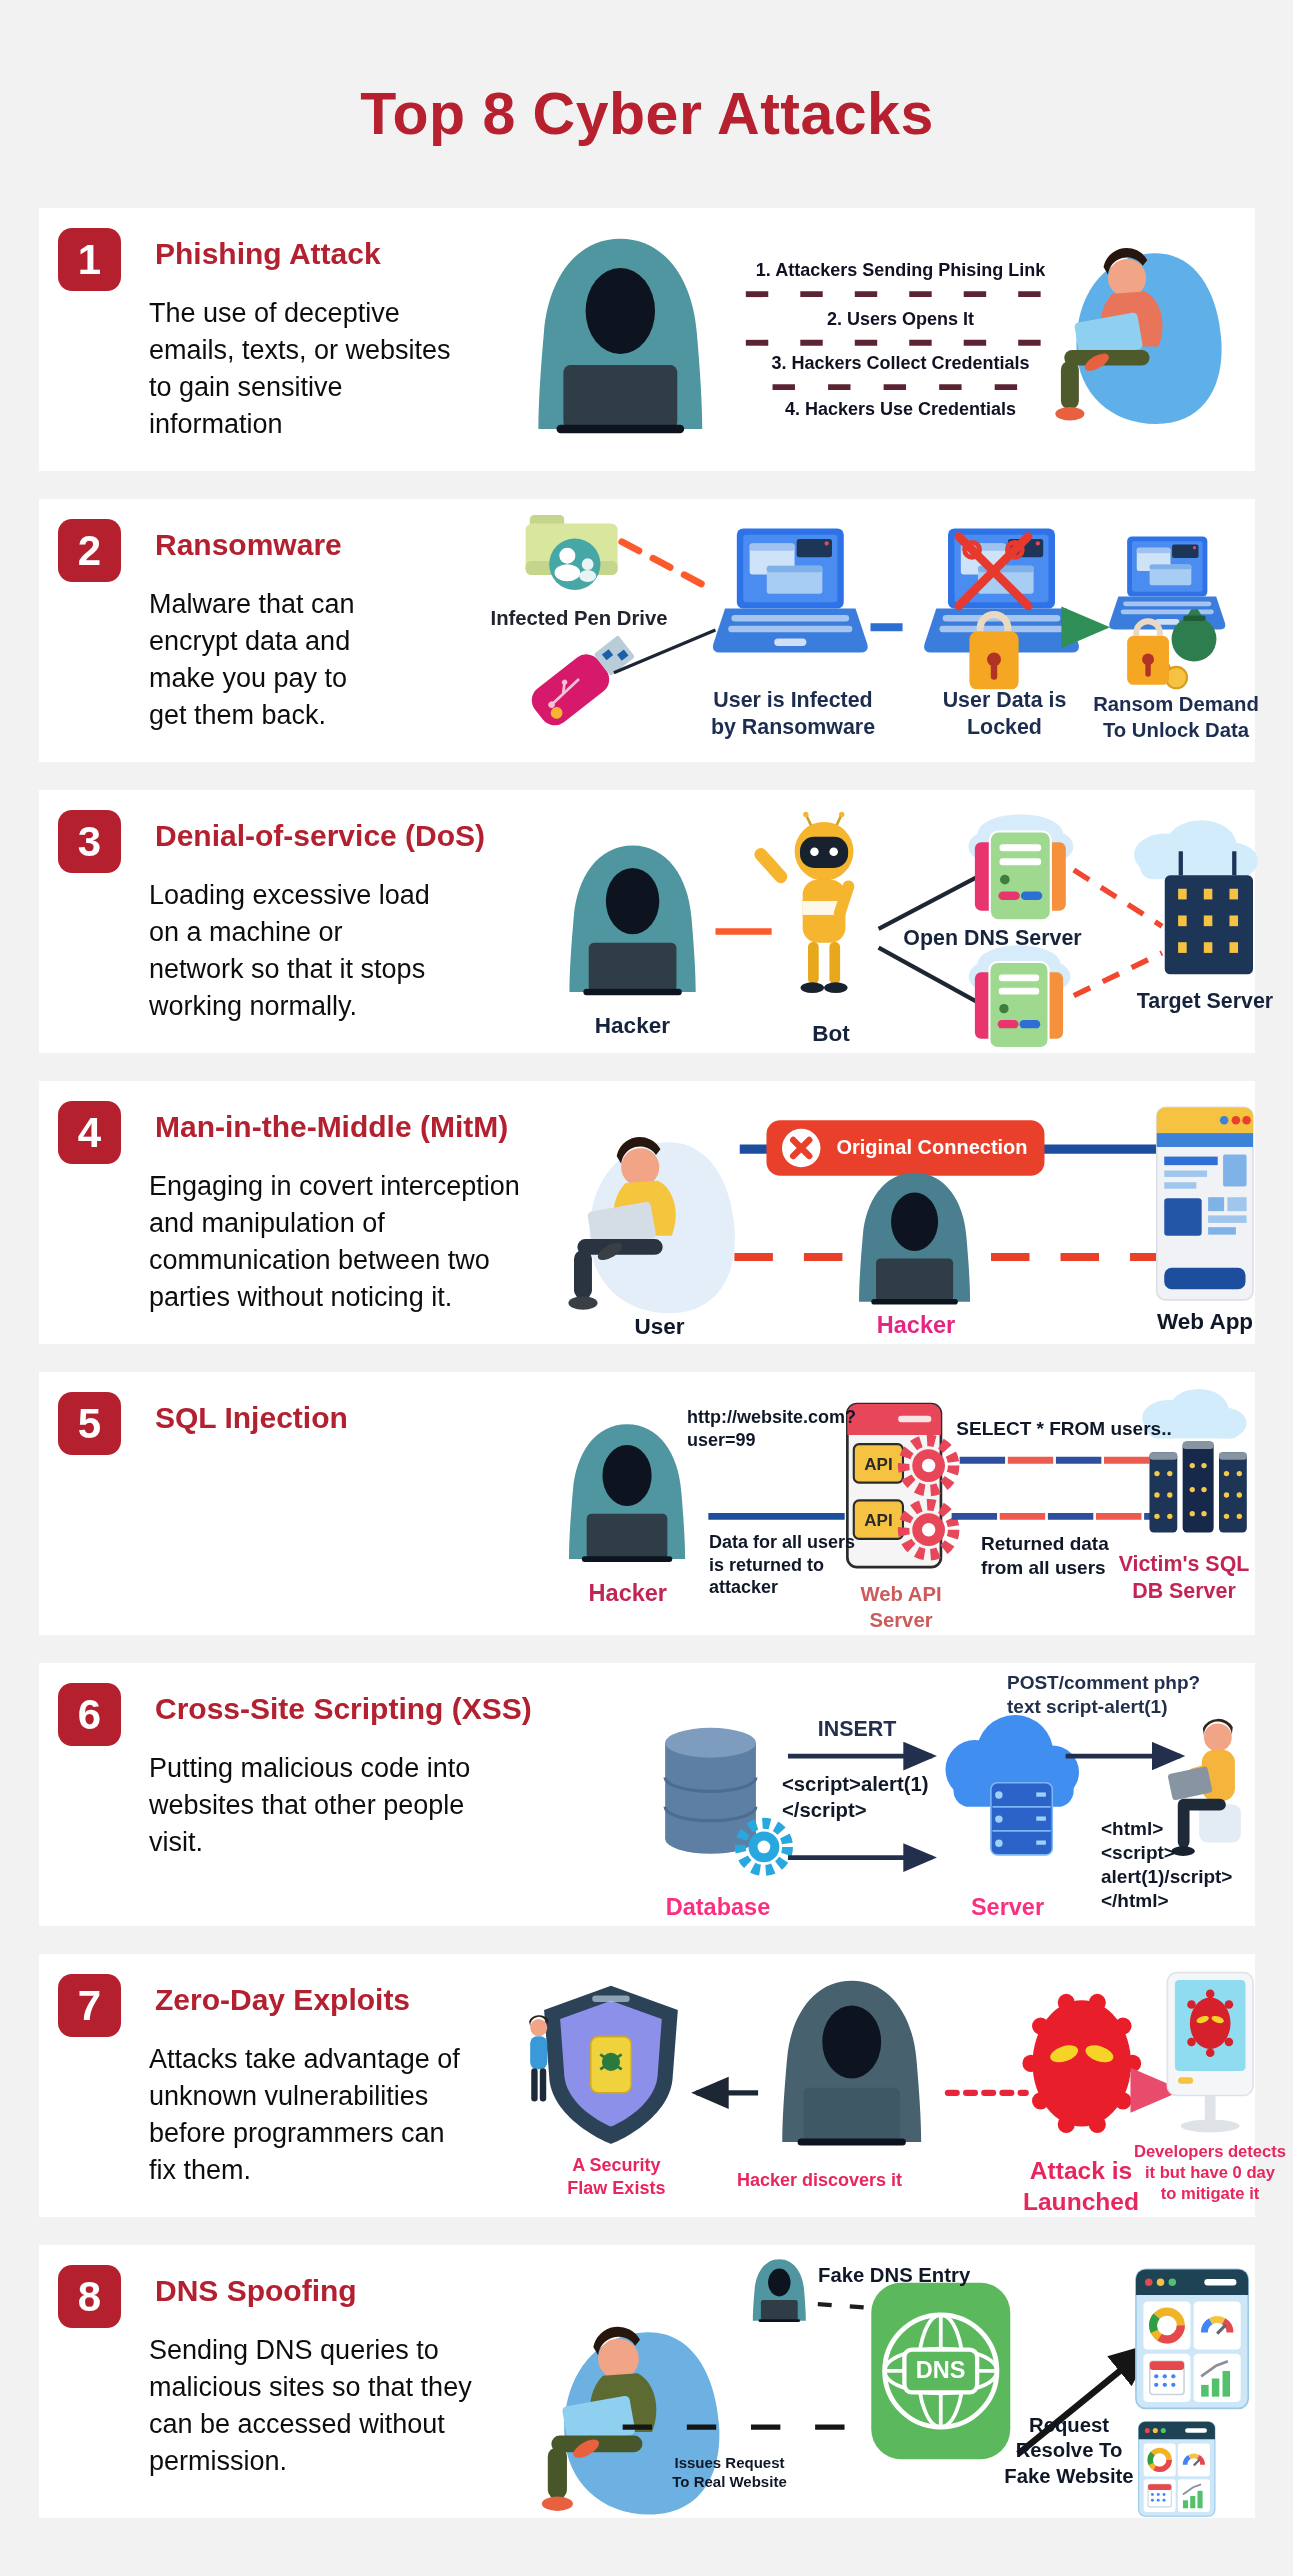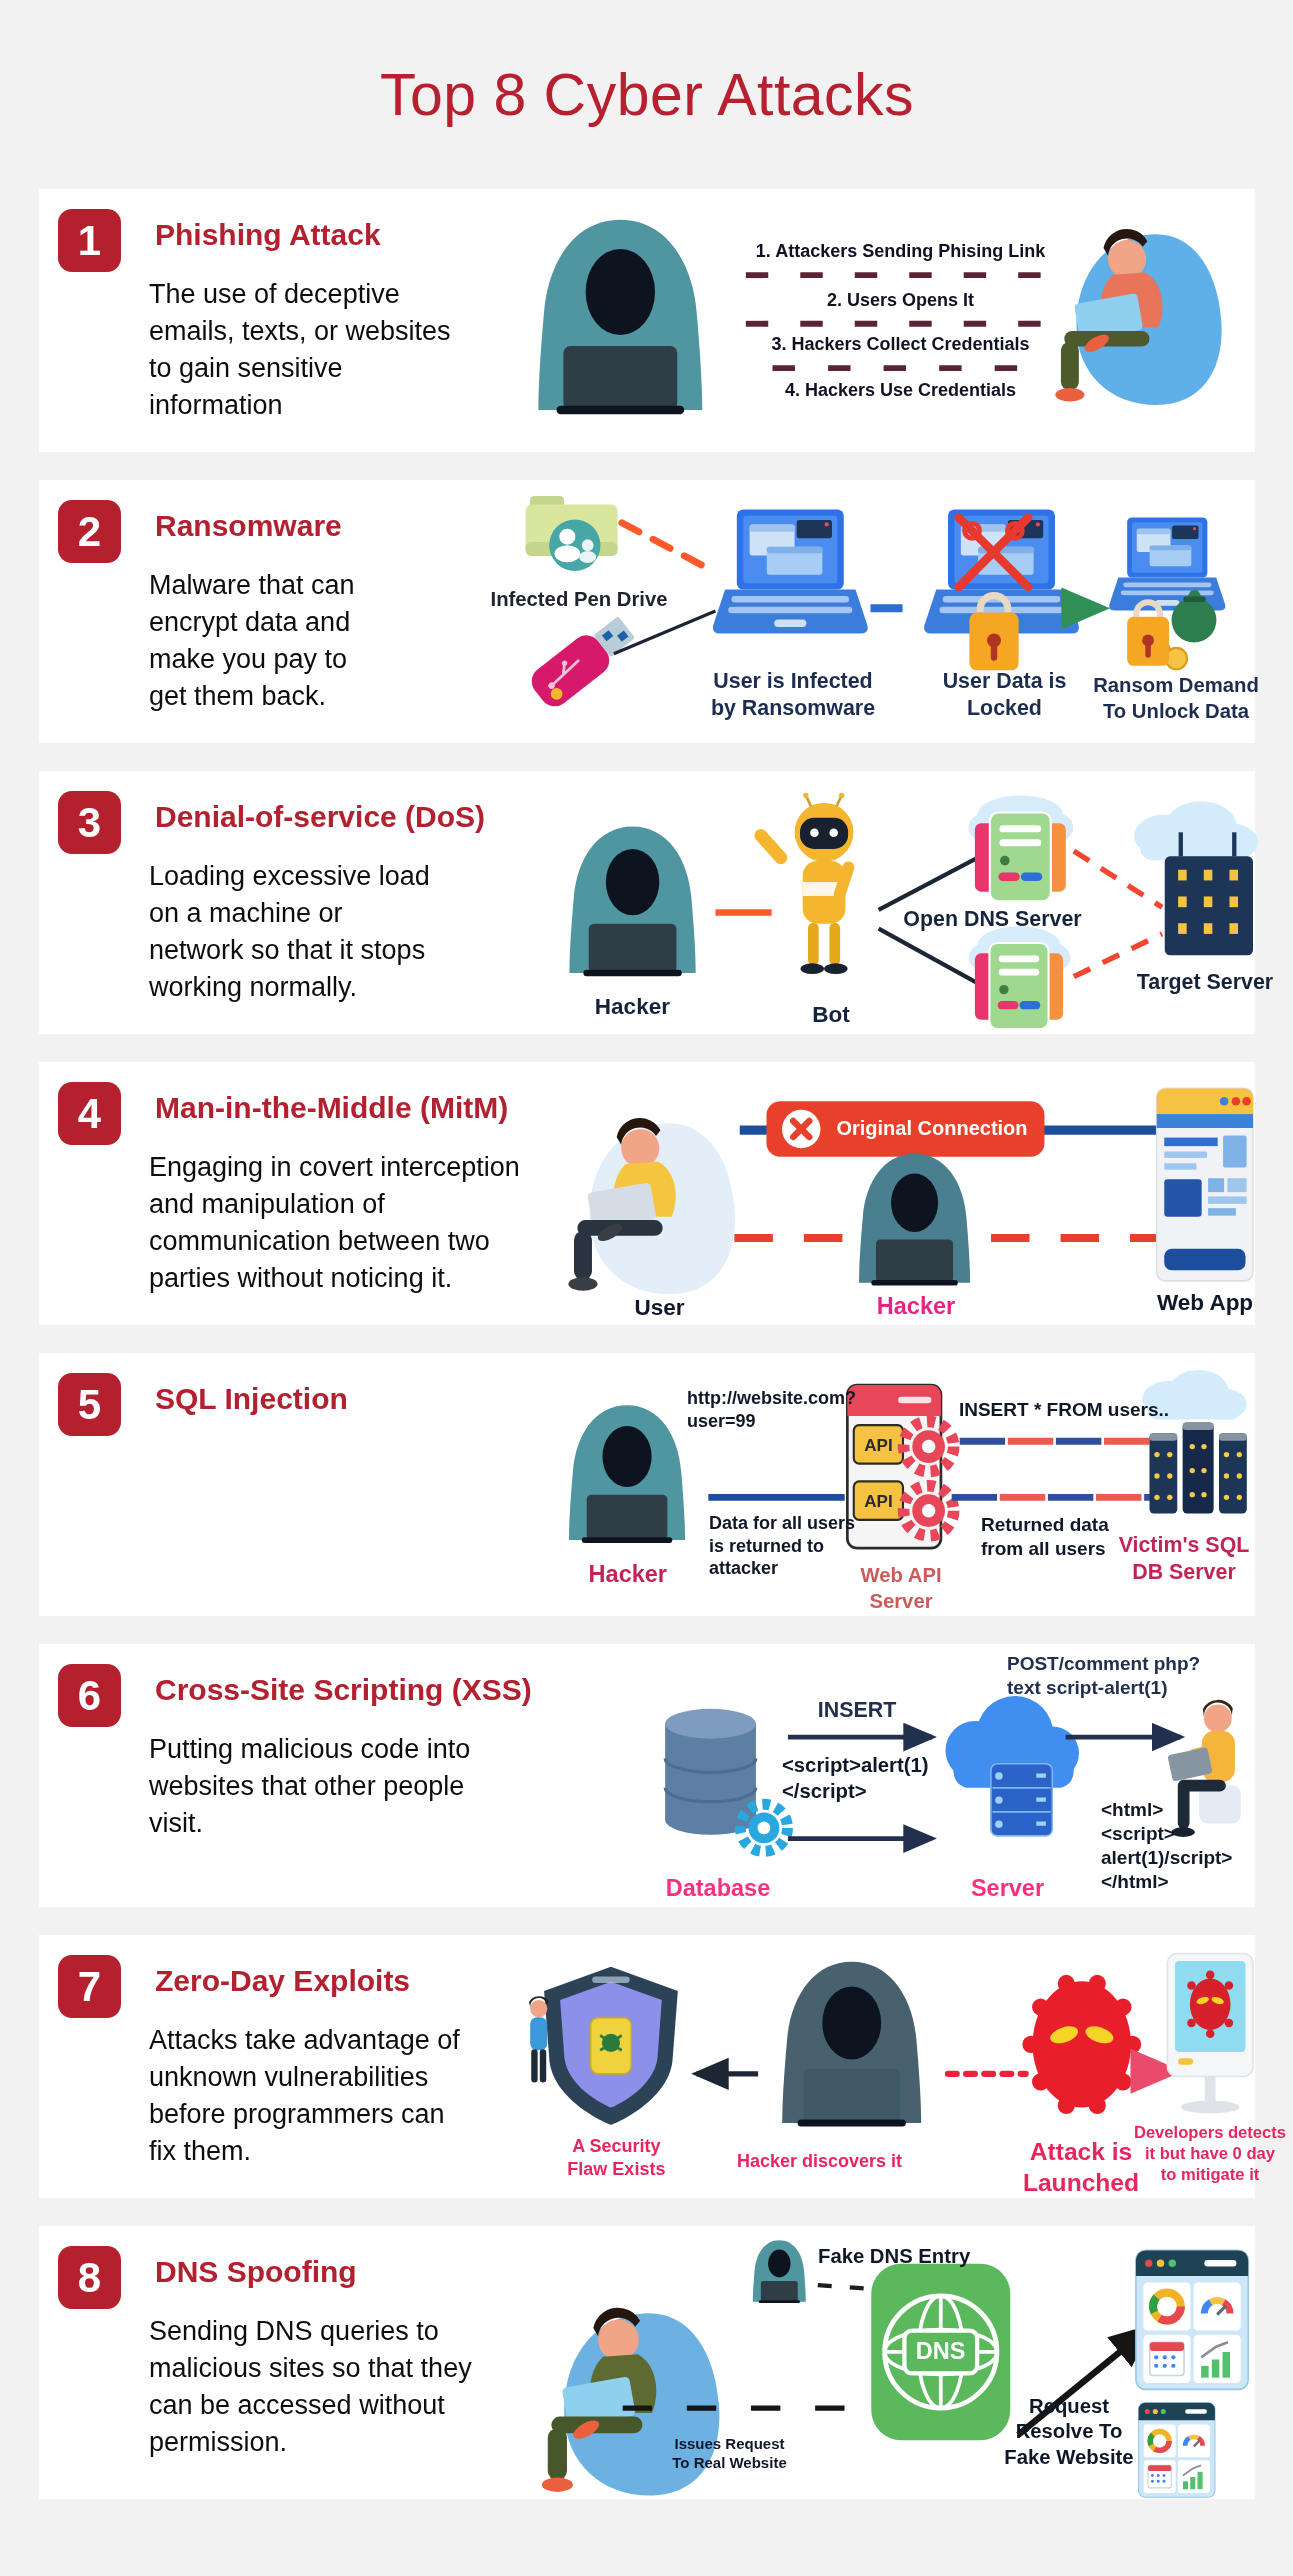--- a/index.html
+++ b/index.html
@@ -2,22 +2,22 @@
 <html style="font-size:8.6px"><head>
 <meta charset="utf-8">
 <style>
   html,body{margin:0;padding:0;}
   body{
     width:1294px;height:2576px;overflow:hidden;position:relative;
     background:#f2f2f3;
     font-family:"Liberation Sans", sans-serif;
   }
   .main-title{
-    margin:61px 0 60px 0;text-align:center;
-    font-size:59px;font-weight:normal;color:#b7202e;letter-spacing:0.5px;
+    margin:80px 0 60px 0;text-align:center;
+    font-size:59px;font-weight:bold;color:#b7202e;letter-spacing:0.5px;
   }
   .card{
     position:relative;margin:0 39px 28px 39px;height:263px;
     background:#ffffff;
   }
   .card.h8{height:273px;}
   .badge{
     position:absolute;left:19px;top:20.3px;width:63px;height:63px;
     background:#b5202f;border-radius:14px;color:#fff;
     display:flex;align-items:center;justify-content:center;
@@ -430,21 +430,21 @@
       <div class="lab dark left" style="left:134px;top:26px;width:203px;font-size:18px">http://website.com?
 user=99</div>
       <div class="lab dark left" style="left:156px;top:151px;width:160px;font-size:18px">Data for all users
 is returned to
 attacker</div>
       <div class="lab crim" style="left:5.3px;top:199px;width:139px;font-size:23.5px">Hacker</div>
       <div class="lab" style="left:301px;top:74px;width:49px;font-size:17px;color:#2b2b2b">API</div>
       <div class="lab" style="left:301px;top:130px;width:49px;font-size:17px;color:#2b2b2b">API</div>
       <div class="lab redsoft" style="left:292px;top:202px;width:112px;font-size:20.3px">Web API
 Server</div>
-      <div class="lab dark" style="left:396px;top:37px;width:230px;font-size:19px">INSERT * FROM users..</div>
+      <div class="lab dark" style="left:396px;top:37px;width:230px;font-size:19px">SELECT * FROM users..</div>
       <div class="lab dark left" style="left:428px;top:152px;width:160px;font-size:19px">Returned data
 from all users</div>
       <div class="lab crim" style="left:551px;top:171px;width:160px;font-size:21.4px">Victim's SQL
 DB Server</div>
     </div>
   </section>
 
   <section class="card">
     <div class="badge">6</div>
     <h2 class="sec-title">Cross-Site Scripting (XSS)</h2>

